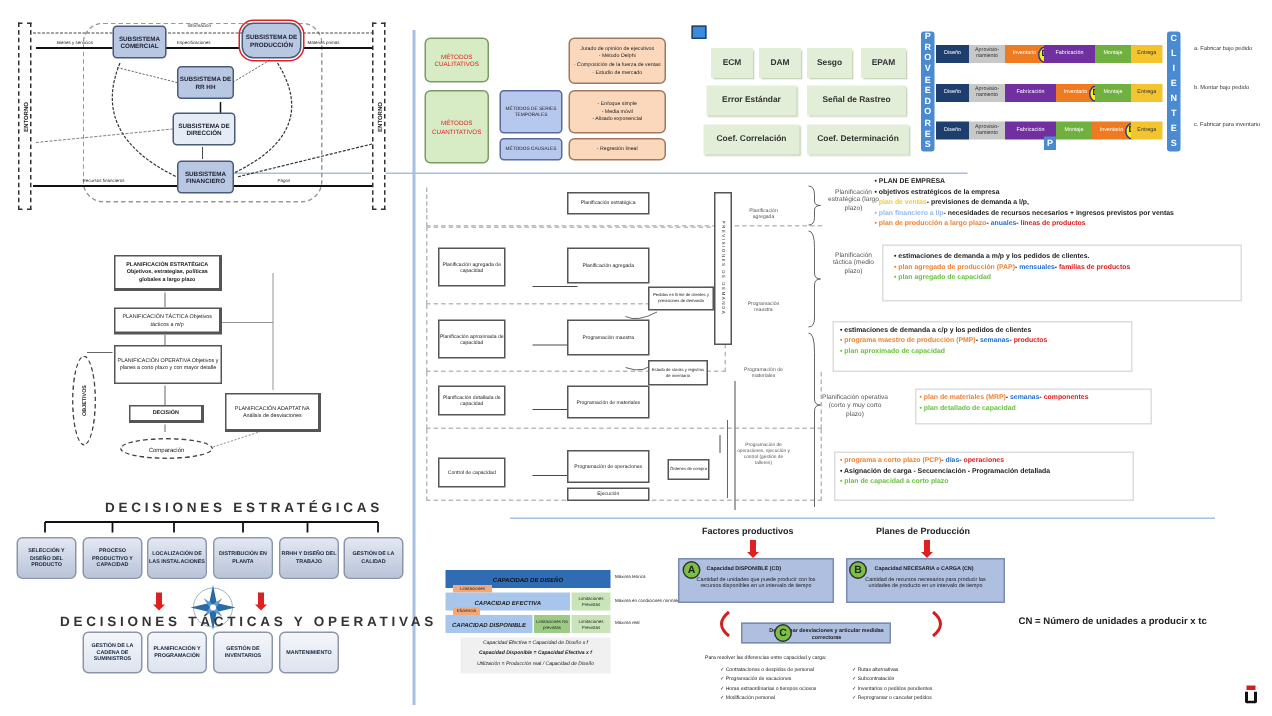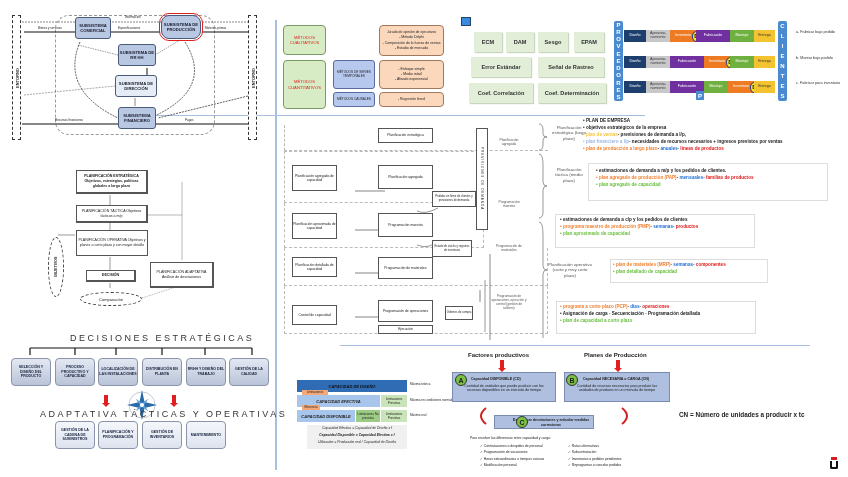--- a/index.html
+++ b/index.html
@@ -16,21 +16,21 @@
   .env { position: absolute; border: 1.5px dashed #333; background: #fff; width: 9px; }
   .env span { position: absolute; top: 50%; left: 50%; transform: translate(-50%,-50%) rotate(-90deg); font-size: 4px; white-space: nowrap; font-weight: bold; }
 
   
   .pbox { position: absolute; border: 1px solid #555; border-right-width: 2px; border-bottom-width: 2px; background: #fff; font-size: 3.6px; text-align: center; display: flex; align-items: center; justify-content: center; line-height: 1.3; padding: 1px; }
   .oval { position: absolute; border: 1px dashed #444; border-radius: 50%; display: flex; align-items: center; justify-content: center; font-size: 4px; }
 
   
   .dbox { position: absolute; background: linear-gradient(#e3e8f2, #b9c4d8); border: 1px solid #8a94aa; border-radius: 4px; font-size: 3.6px; font-weight: bold; text-align: center; display: flex; align-items: center; justify-content: center; line-height: 1.3; color: #1a2540; }
   .dbox.light { background: linear-gradient(#f4f6fa, #dde3ef); }
-  .big-title { position: absolute; font-weight: normal; letter-spacing: 2.5px; font-size: 9px; color: #333; white-space: nowrap; }
+  .big-title { position: absolute; font-weight: bold; letter-spacing: 2.5px; font-size: 9px; color: #333; white-space: nowrap; }
 
   
   .gbox { position: absolute; background: #d7ecc4; border: 1px solid #7a9a66; border-radius: 4px; color: #d22; font-size: 4.2px; text-align: center; display: flex; align-items: center; justify-content: center; line-height: 1.3; }
   .obox { position: absolute; background: #fbd8bc; border: 1px solid #a07860; border-radius: 4px; font-size: 3.5px; text-align: center; display: flex; flex-direction: column; align-items: center; justify-content: center; line-height: 1.5; }
   .bbox { position: absolute; background: #b7c8ee; border: 1px solid #5a6a9a; border-radius: 3px; font-size: 3.2px; text-align: center; display: flex; align-items: center; justify-content: center; line-height: 1.2; }
   .mbox { position: absolute; background: #e2eed8; font-size: 5.6px; font-weight: bold; color: #333; display: flex; align-items: center; justify-content: center; box-shadow: 1px 1px 1px #c8d6bc; }
 
   
   .chain-side { position: absolute; background: #4a8ad0; color: #fff; font-weight: bold; font-size: 6px; display: flex; flex-direction: column; align-items: center; justify-content: space-around; border-radius: 2px; }
   .seg { position: absolute; height: 12px; font-size: 3.6px; color: #fff; display: flex; align-items: center; justify-content: center; text-align: center; line-height: 1.1; }
@@ -141,21 +141,21 @@
   <div class="dbox" style="left:229px;top:358px;width:40px;height:28px;">GESTIÓN DE LA CALIDAD</div>
 
   <div class="redarrow" style="left:104px;top:395px;"></div>
   <div class="redarrow" style="left:172px;top:395px;"></div>
   <svg class="abs" style="left:125px;top:388px;" width="34" height="34" viewBox="0 0 34 34">
     <circle cx="17" cy="17" r="13" fill="#fff" stroke="#9ab" stroke-width="0.6"></circle>
     <polygon points="17,2 19.5,14 32,17 19.5,20 17,32 14.5,20 2,17 14.5,14" fill="#2a6aa8"></polygon>
     <polygon points="17,8 18.5,15.5 26,17 18.5,18.5 17,26 15.5,18.5 8,17 15.5,15.5" fill="#5a9ad0" transform="rotate(45 17 17)"></polygon>
     <circle cx="17" cy="17" r="2" fill="#fff"></circle>
   </svg>
-  <div class="big-title" style="left:40px;top:409px;font-size:9px;">ADAPTATIVA TÁCTICAS Y OPERATIVAS</div>
+  <div class="big-title" style="left:40px;top:409px;font-size:9px;">DECISIONES TÁCTICAS Y OPERATIVAS</div>
   <div class="dbox light" style="left:55px;top:421px;width:40px;height:28px;">GESTIÓN DE LA CADENA DE SUMINISTROS</div>
   <div class="dbox light" style="left:98px;top:421px;width:40px;height:28px;">PLANIFICACIÓN Y PROGRAMACIÓN</div>
   <div class="dbox light" style="left:142px;top:421px;width:40px;height:28px;">GESTIÓN DE INVENTARIOS</div>
   <div class="dbox light" style="left:186px;top:421px;width:40px;height:28px;">MANTENIMIENTO</div>
 </div>
 
 <div>
   <div class="gbox" style="left:283px;top:25px;width:43px;height:30px;">MÉTODOS CUALITATIVOS</div>
   <div class="gbox" style="left:283px;top:60px;width:43px;height:49px;">MÉTODOS CUANTITATIVOS</div>
   <div class="bbox" style="left:333px;top:60px;width:42px;height:29px;">MÉTODOS DE SERIES TEMPORALES</div>

